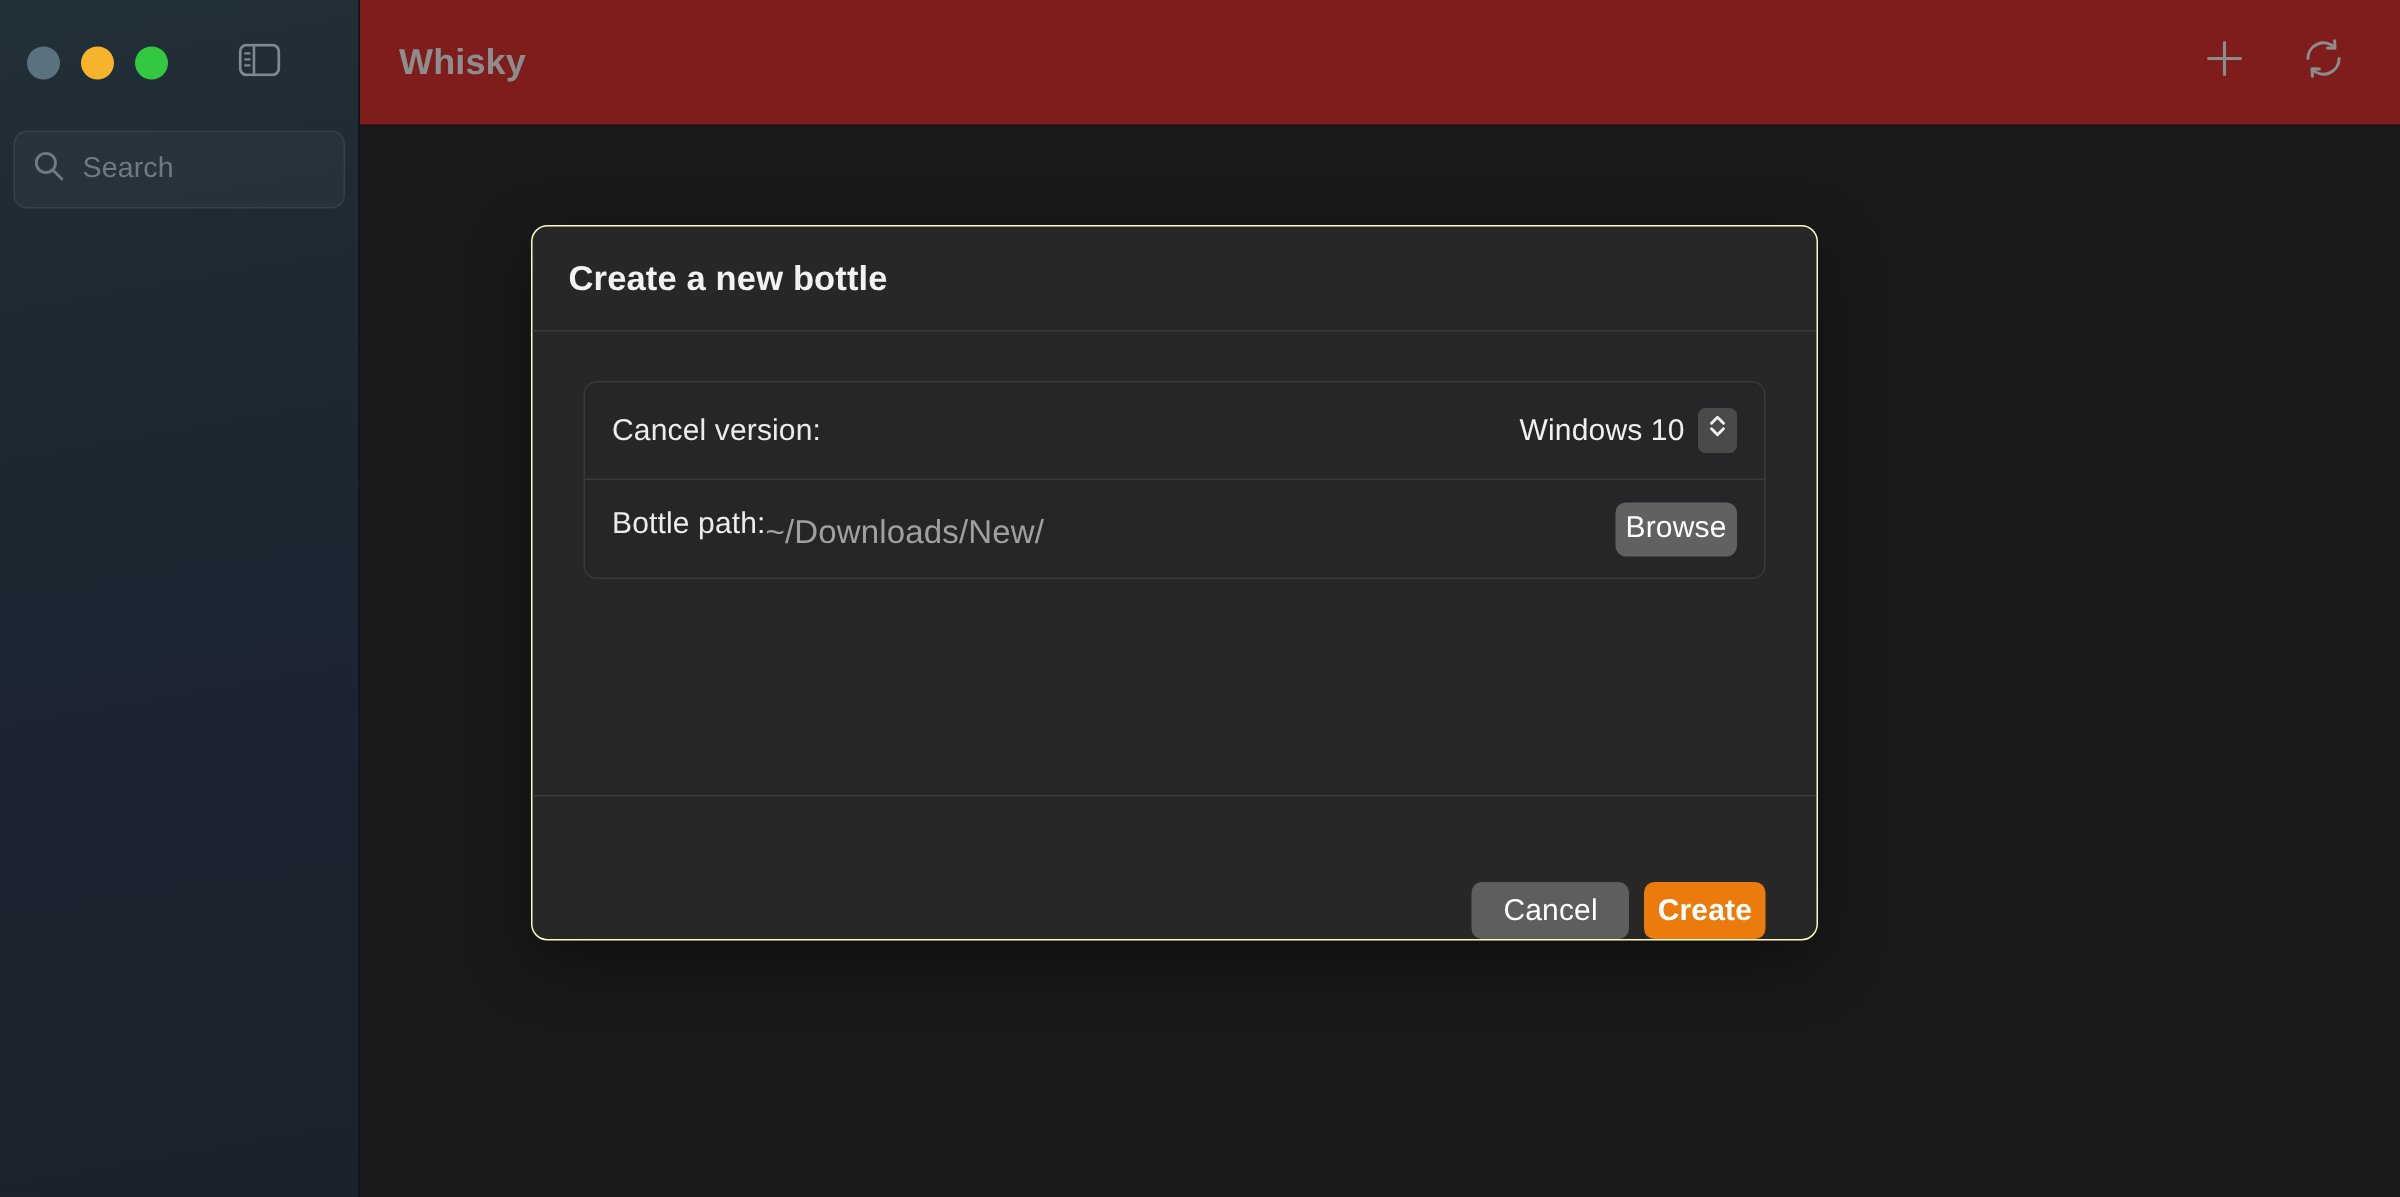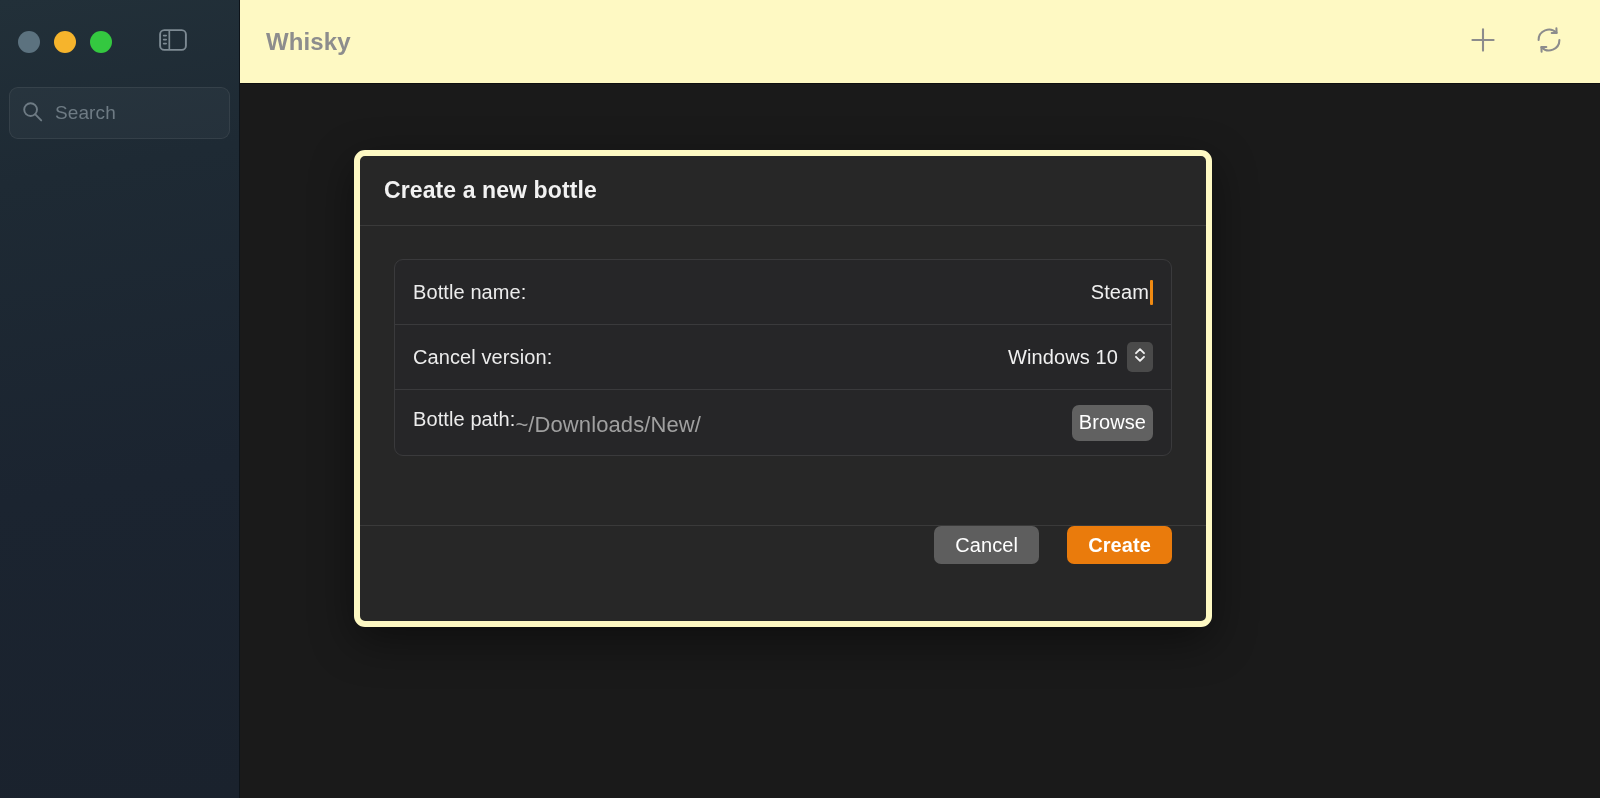--- a/index.html
+++ b/index.html
@@ -40,59 +40,59 @@
     border:1px solid rgba(255,255,255,0.07);
     display:flex; align-items:center; padding:0 12px; gap:12px;
   }
   .search-placeholder {
     color:#6e7b84; font-size:19px; letter-spacing:0.1px;
   }
 
   
   .main { flex:1 1 auto; height:798px; background:#1a1a1a; position:relative; }
   .toolbar {
-    height:84px; background:#fef9c3;
+    height:84px; background:#7f1d1d;
     border-bottom:1px solid #0f0f0f;
     display:flex; align-items:center;
     padding:0 28px 0 26px;
   }
   .app-title {
     font-size:24px; font-weight:bold; color:#8d8d8d; letter-spacing:0.1px;
   }
   .toolbar-spacer { flex:1 1 auto; }
   .tb-btn {
     width:46px; height:40px; display:flex; align-items:center; justify-content:center;
     border-radius:6px; margin-left:20px;
   }
   .content-area { position:relative; width:100%; height:714px; background:#1a1a1a; }
 
   
   .dialog {
     position:absolute; left:114px; top:66px;
     width:858px; height:477px;
     background:#272727;
-    border:6px solid #fef9c3;
+    border:1px solid #fef9c3;
     border-radius:11px;
     box-shadow:0 14px 44px rgba(0,0,0,0.45);
     display:flex; flex-direction:column;
     overflow:hidden;
   }
   .dialog-header {
     height:70px; flex:0 0 70px;
     display:flex; align-items:center;
     padding:0 24px;
     border-bottom:1px solid #3a3a3a;
   }
   .dialog-title { font-size:23px; font-weight:bold; color:#f2f2f2; letter-spacing:0.1px; }
   .dialog-body { flex:1 1 auto; padding:33px 34px 0 34px; }
   .dialog-footer {
     height:96px; flex:0 0 96px;
     border-top:1px solid #3a3a3a;
-    display:flex; align-items:flex-start; justify-content:flex-end;
-    gap:28px; padding:0 34px;
+    display:flex; align-items:flex-end; justify-content:flex-end;
+    gap:10px; padding:0 34px;
   }
 
   
   .form-group {
     background:#262628;
     border:1px solid #3a3a3c;
     border-radius:9px;
     overflow:hidden;
   }
   .form-row {
@@ -122,21 +122,21 @@
   
   .btn {
     border:none; border-radius:7px;
     font-family:"Liberation Sans", sans-serif;
     font-size:20px; color:#ffffff;
     letter-spacing:0.1px; cursor:default;
     display:flex; align-items:center; justify-content:center;
   }
   .btn-browse { background:#616161; height:36px; padding:0 7px; }
   .btn-cancel { background:#5e5e5e; height:38px; padding:0 21px; }
-  .btn-create { background:#ea7b0c; height:38px; padding:0 21px; font-weight:bold; }
+  .btn-create { background:#ea7b0c; height:38px; padding:0 9px; font-weight:bold; }
 </style>
 </head>
 <body>
 
 <div class="window">
 
   <div class="sidebar">
 
     <div class="traffic-row">
       <div class="tl tl-close"></div>
@@ -200,27 +200,20 @@
 
       <div class="dialog">
 
         <div class="dialog-header">
           <span class="dialog-title">Create a new bottle</span>
         </div>
 
         <div class="dialog-body">
           <div class="form-group">
 
-            <div class="form-row">
-              <span class="row-label">Bottle name:</span>
-              <span class="row-value">
-                <span>Steam</span>
-                <span class="caret"></span>
-              </span>
-            </div>
 
             <div class="form-row">
               <span class="row-label">Cancel version:</span>
               <span class="row-value">
                 <span>Windows 10</span>
                 <span class="stepper">
                   <span>
                     <svg width="14" height="20" viewBox="0 0 14 20" fill="none">
                       <path d="M3 8.2 L7 4.2 L11 8.2" stroke="#efefef" stroke-width="1.9" stroke-linecap="round" stroke-linejoin="round"></path>
                       <path d="M3 11.8 L7 15.8 L11 11.8" stroke="#efefef" stroke-width="1.9" stroke-linecap="round" stroke-linejoin="round"></path>

